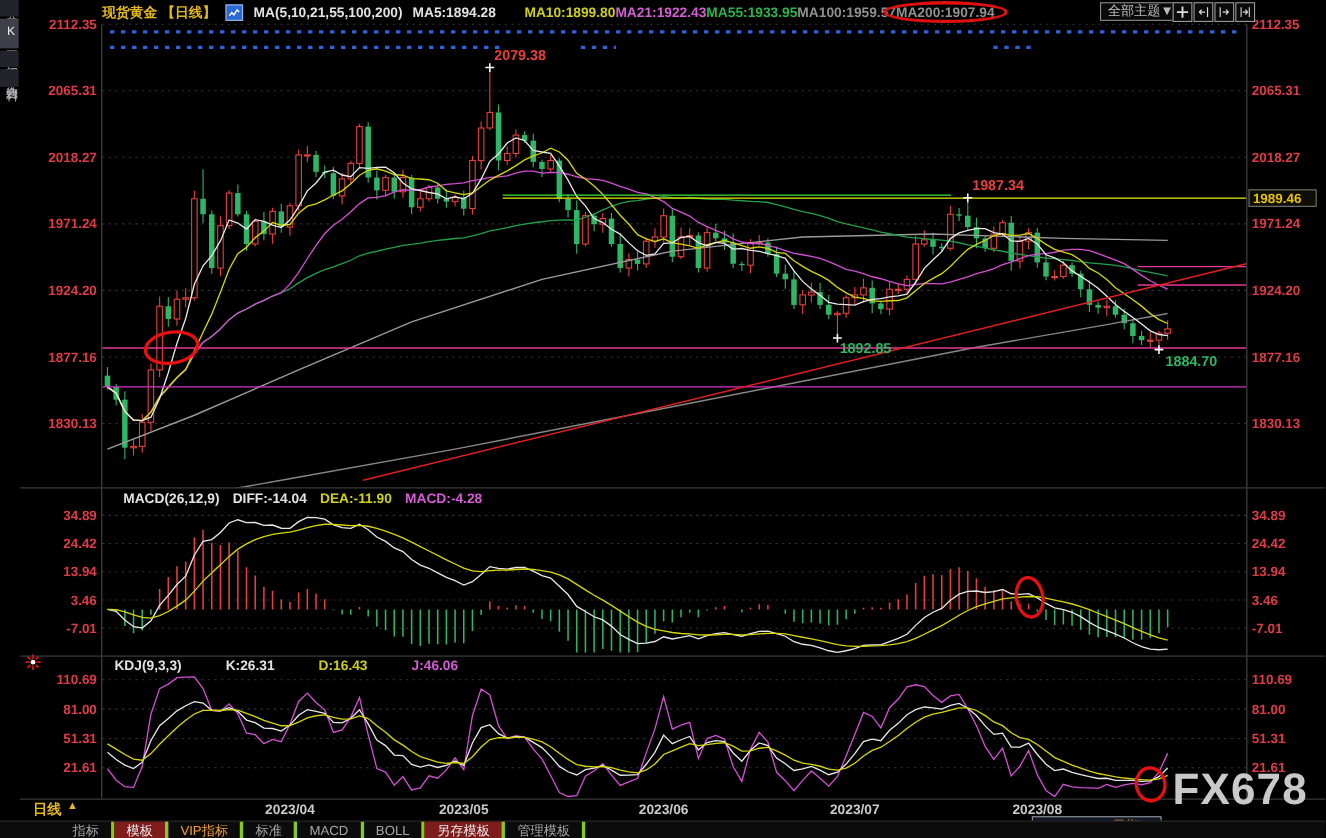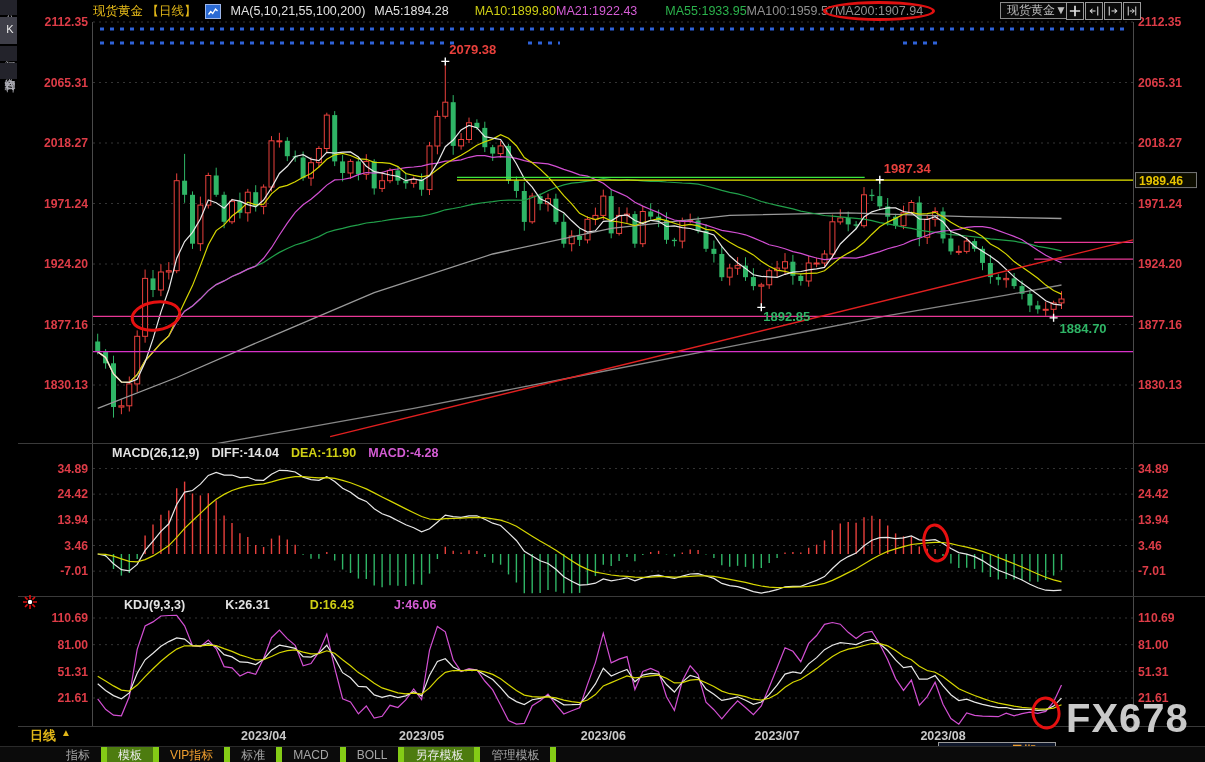--- a/index.html
+++ b/index.html
@@ -1,41 +1,41 @@
 <!DOCTYPE html>
 <html><head>
 <meta charset="utf-8">
 <style>
   html,body{margin:0;padding:0;background:#000;}
   body{width:1205px;height:762px;overflow:hidden;font-family:"Liberation Sans",sans-serif;}
   .app{position:relative;width:1205px;height:762px;background:#000;}
   #chart-svg{position:absolute;left:0;top:0;z-index:1;font-family:"Liberation Sans",sans-serif;}
   
-  .hdr{position:absolute;left:93px;top:0;height:22px;display:flex;align-items:center;gap:9px;z-index:6;font-size:12.5px;font-weight:400;white-space:nowrap;}
+  .hdr{position:absolute;left:93px;top:0;height:22px;display:flex;align-items:center;gap:9px;z-index:6;font-size:12.5px;font-weight:700;white-space:nowrap;}
   .gold{color:#e3b818}.wht{color:#e2e2e2}.yel{color:#cfcf14}.mag{color:#d45cd4}
   .ma-item{position:relative;}
   .circled::after{content:"";position:absolute;inset:-3px -12px;border:3px solid #e01010;border-radius:50%;pointer-events:none;}
   .kline-ic{width:14px;height:13px;background:#2a6ad4;display:inline-flex;align-items:center;justify-content:center;border:1px solid #9db6e8;}
   .theme-btn{position:absolute;left:1000px;top:2px;height:15px;line-height:15px;padding:0 6px;border:1px solid #8a8a8a;color:#bcbcbc;font-size:12px;z-index:6;background:#0a0a0a;}
   .tool-btn{position:absolute;top:2px;width:16px;height:16px;border:1px solid #999;background:#0a0a0a;display:flex;align-items:center;justify-content:center;z-index:6;}
   
   .sidebar{position:absolute;left:0;top:0;width:17px;display:flex;flex-direction:column;gap:2px;z-index:6;}
   .side-item{writing-mode:vertical-rl;text-orientation:upright;background:#23232b;color:#b2b2ba;font-size:11px;padding:6px 0;width:17px;text-align:center;letter-spacing:1px;cursor:default;}
   .side-item.active{background:#3f3f49;color:#ececec;}
   
   .panel-hdr{position:absolute;z-index:5;font-size:12.5px;font-weight:700;display:flex;gap:12px;white-space:nowrap;margin-left:16px;}
-  #macd-hdr{left:96px;top:446px;} #kdj-hdr{left:108px;top:598px;gap:40px;}
+  #macd-hdr{left:96px;top:446px;} #kdj-hdr{left:88px;top:598px;gap:40px;}
   .sun{position:absolute;left:22px;top:594px;width:16px;height:16px;z-index:5;}
   
   .period{position:absolute;left:30px;top:727px;z-index:5;color:#e3b818;font-weight:700;font-size:13px;display:flex;gap:5px;align-items:flex-start;}
   .datebox{position:absolute;left:938px;top:742px;z-index:5;border:1px solid #9a9a9a;background:#0f172a;color:#ef9f2f;font-weight:700;font-size:12.5px;padding:0 6px;height:16px;line-height:16px;white-space:nowrap;}
   .wm{position:absolute;left:1066px;top:698px;z-index:4;color:#c9c9c9;font-size:40px;font-weight:700;letter-spacing:1px;line-height:1;}
   .tabs{position:absolute;left:0;right:0;top:746px;height:16px;background:#0b0b0b;border-top:1px solid #2a2a2a;display:flex;align-items:center;padding-left:55px;z-index:6;font-size:12px;white-space:nowrap;}
-  .tab{padding:0 11px;height:16px;line-height:16px;color:#a6a6a6;border-right:6px solid #84cc16;cursor:default;text-align:right;}
-  .tab.active{background:#4d7c0f;color:#eaeaea;}
+  .tab{padding:0 11px;height:16px;line-height:16px;color:#a6a6a6;border-right:3px solid #84cc16;cursor:default;text-align:right;}
+  .tab.active{background:#7f1d1d;color:#eaeaea;}
   .tab.vip{color:#ef9f2f;}
 </style>
 </head>
 <body>
 
 <div class="app">
 
   <svg id="chart-svg" width="1205" height="762">
       <defs>
  <clipPath id="cm">
@@ -533,26 +533,26 @@
     <span class="kline-ic">
       <svg width="12" height="11" viewBox="0 0 12 11">
           <path d="M1.5 8.5l2.2-3 2 2L8.5 3l2 2" stroke="#fff" stroke-width="1.3" fill="none"></path>
         </svg>
     </span>
     <span class="wht">MA(5,10,21,55,100,200)</span>
     <span id="ma-values" style="display:flex;">
         <span class="ma-item" style="color: rgb(226, 226, 226);">MA5:1894.28</span>
         <span class="ma-item" style="color: rgb(207, 207, 20); padding-left: 26px;">MA10:1899.80</span>
         <span class="ma-item" style="color: rgb(212, 92, 212);">MA21:1922.43</span>
-        <span class="ma-item" style="color: rgb(43, 178, 76); margin-left: 28px;">MA55:1933.95</span>
+        <span class="ma-item" style="color: rgb(43, 178, 76);">MA55:1933.95</span>
         <span class="ma-item" style="color: rgb(144, 144, 144);">MA100:1959.57</span>
         <span class="ma-item circled" style="color: rgb(144, 144, 144);">MA200:1907.94</span>
       </span>
   </div>
-  <div class="theme-btn">现货黄金▼</div>
+  <div class="theme-btn">全部主题▼</div>
   <div class="tool-btn" style="left:1066px;">
     <svg width="12" height="12" viewBox="0 0 14 14">
         <path d="M7 1v12M1 7h12" stroke="#ddd" stroke-width="2"></path>
       </svg>
   </div>
   <div class="tool-btn" style="left:1085px;">
     <svg width="12" height="12" viewBox="0 0 16 16">
         <path d="M13 2v12M10 8H3M6 5L3 8l3 3" stroke="#ddd" stroke-width="1.4" fill="none"></path>
       </svg>
   </div>

